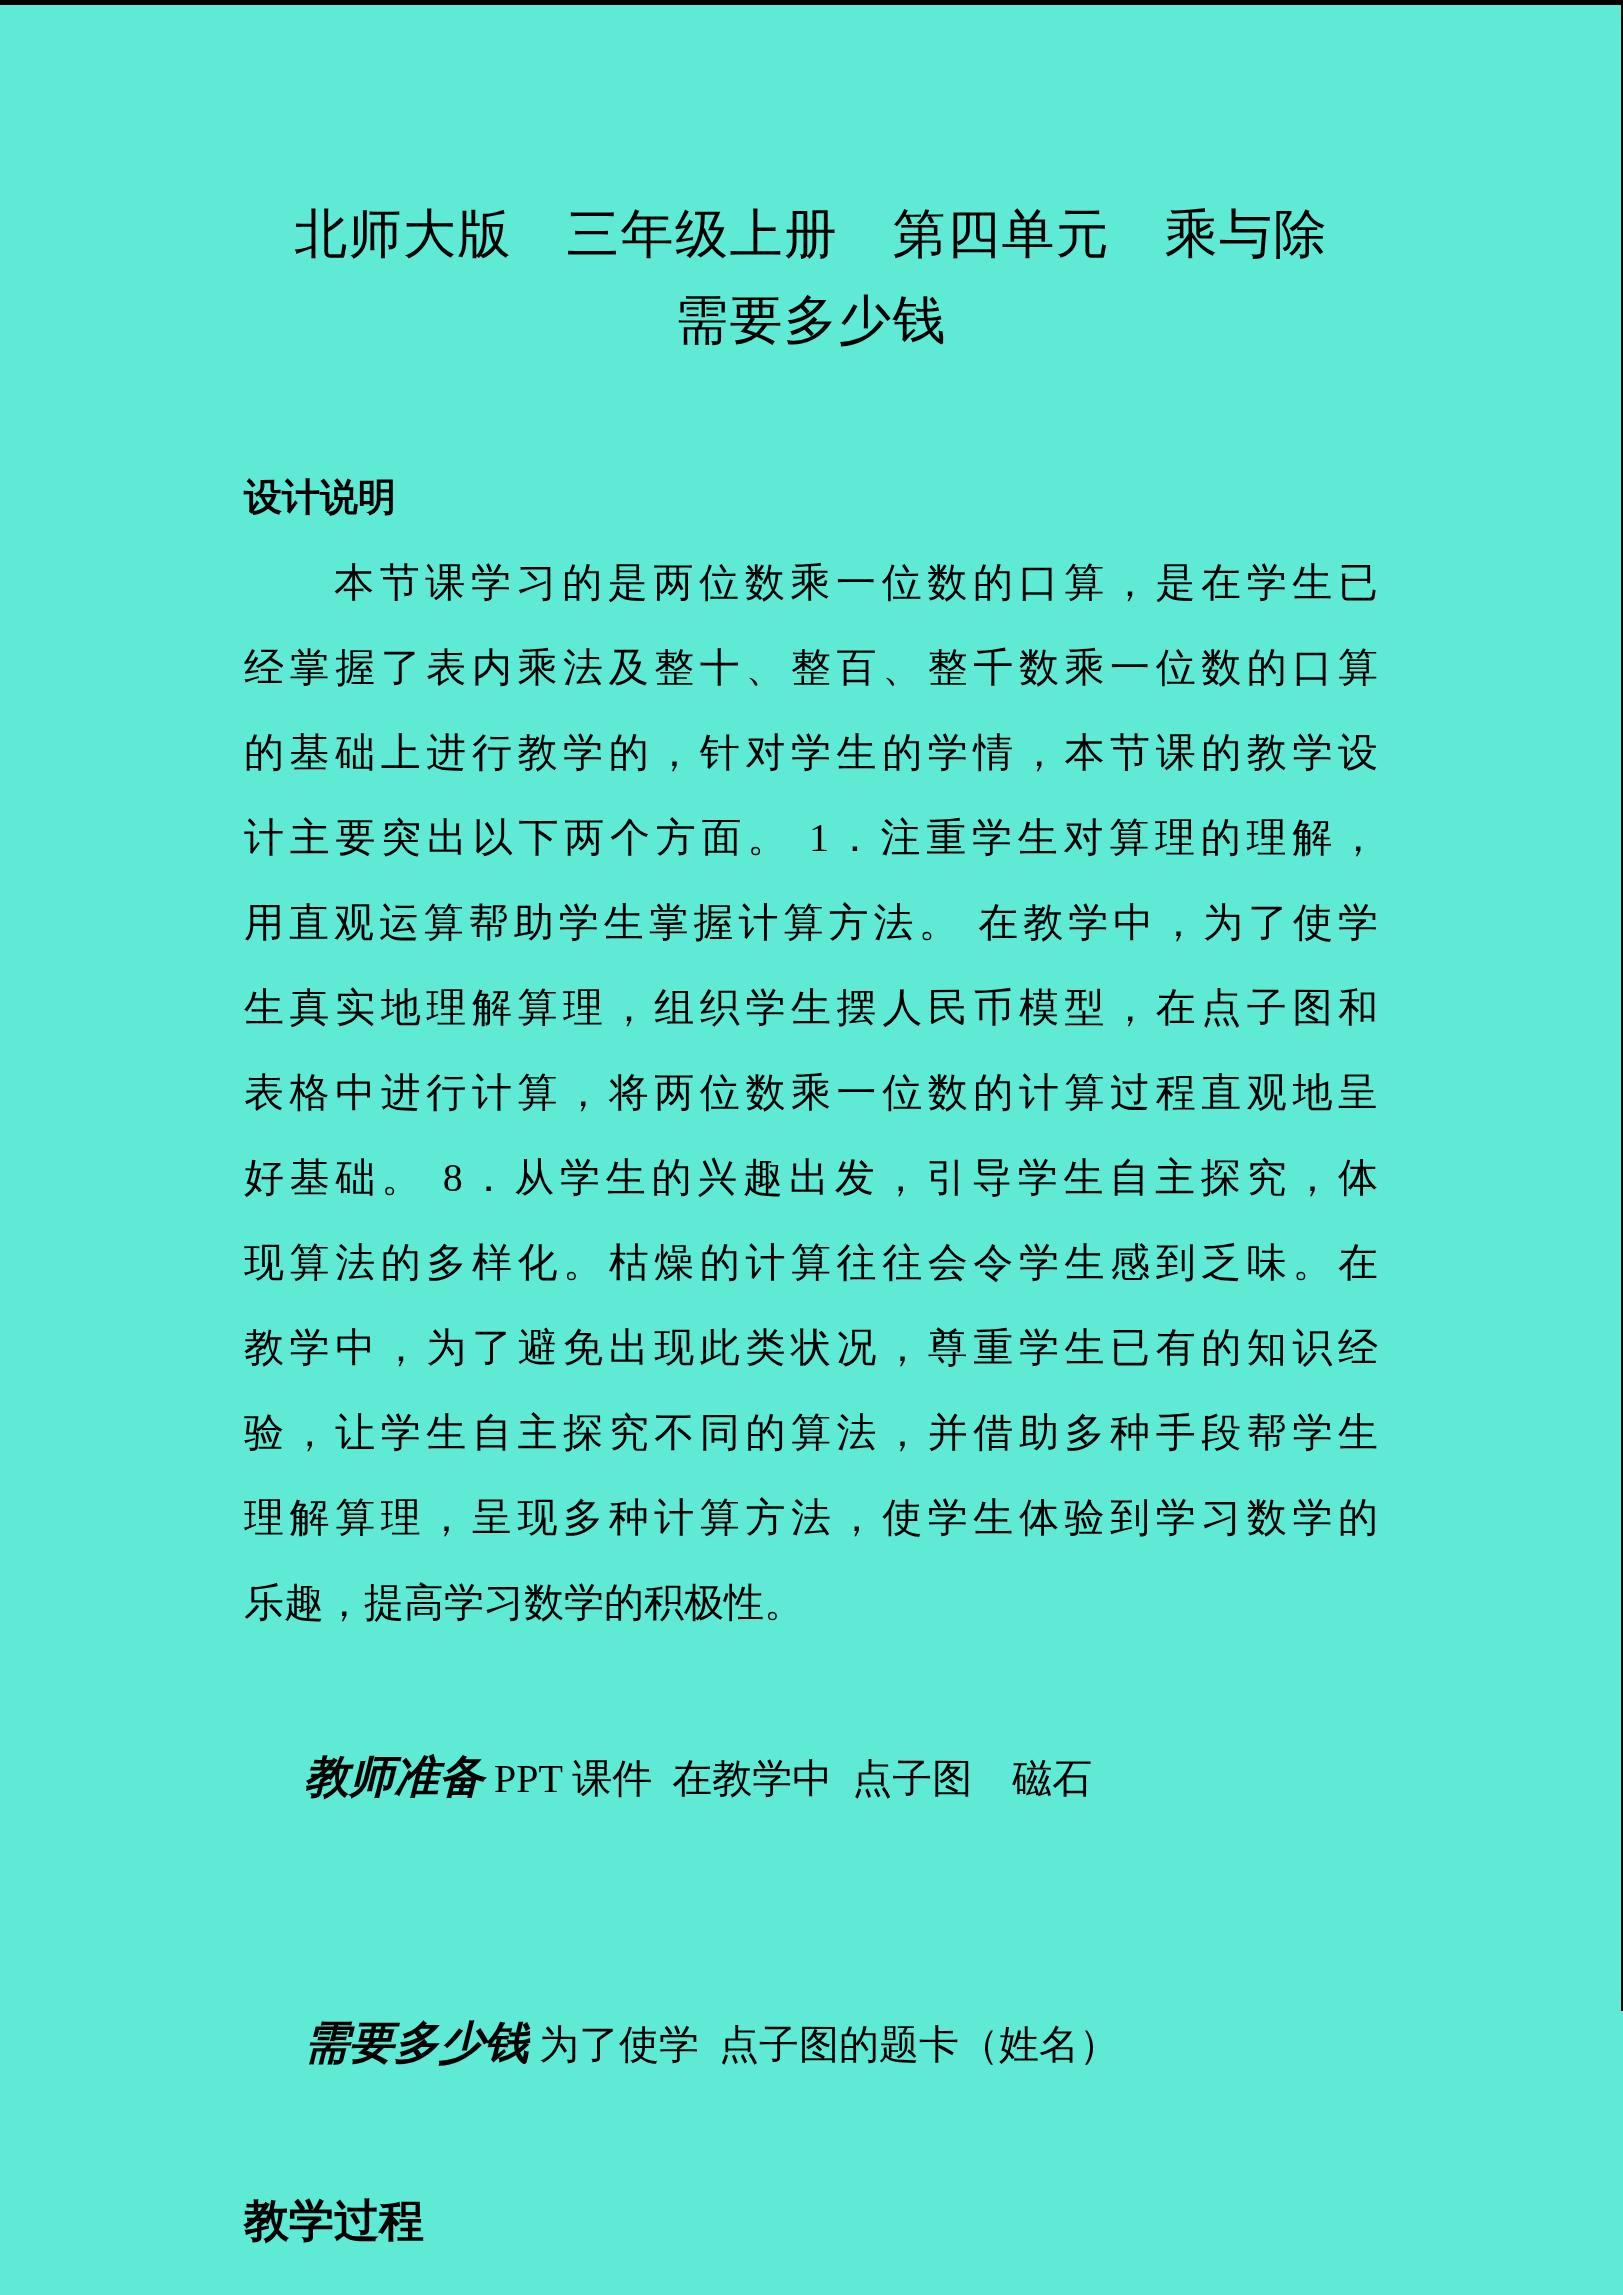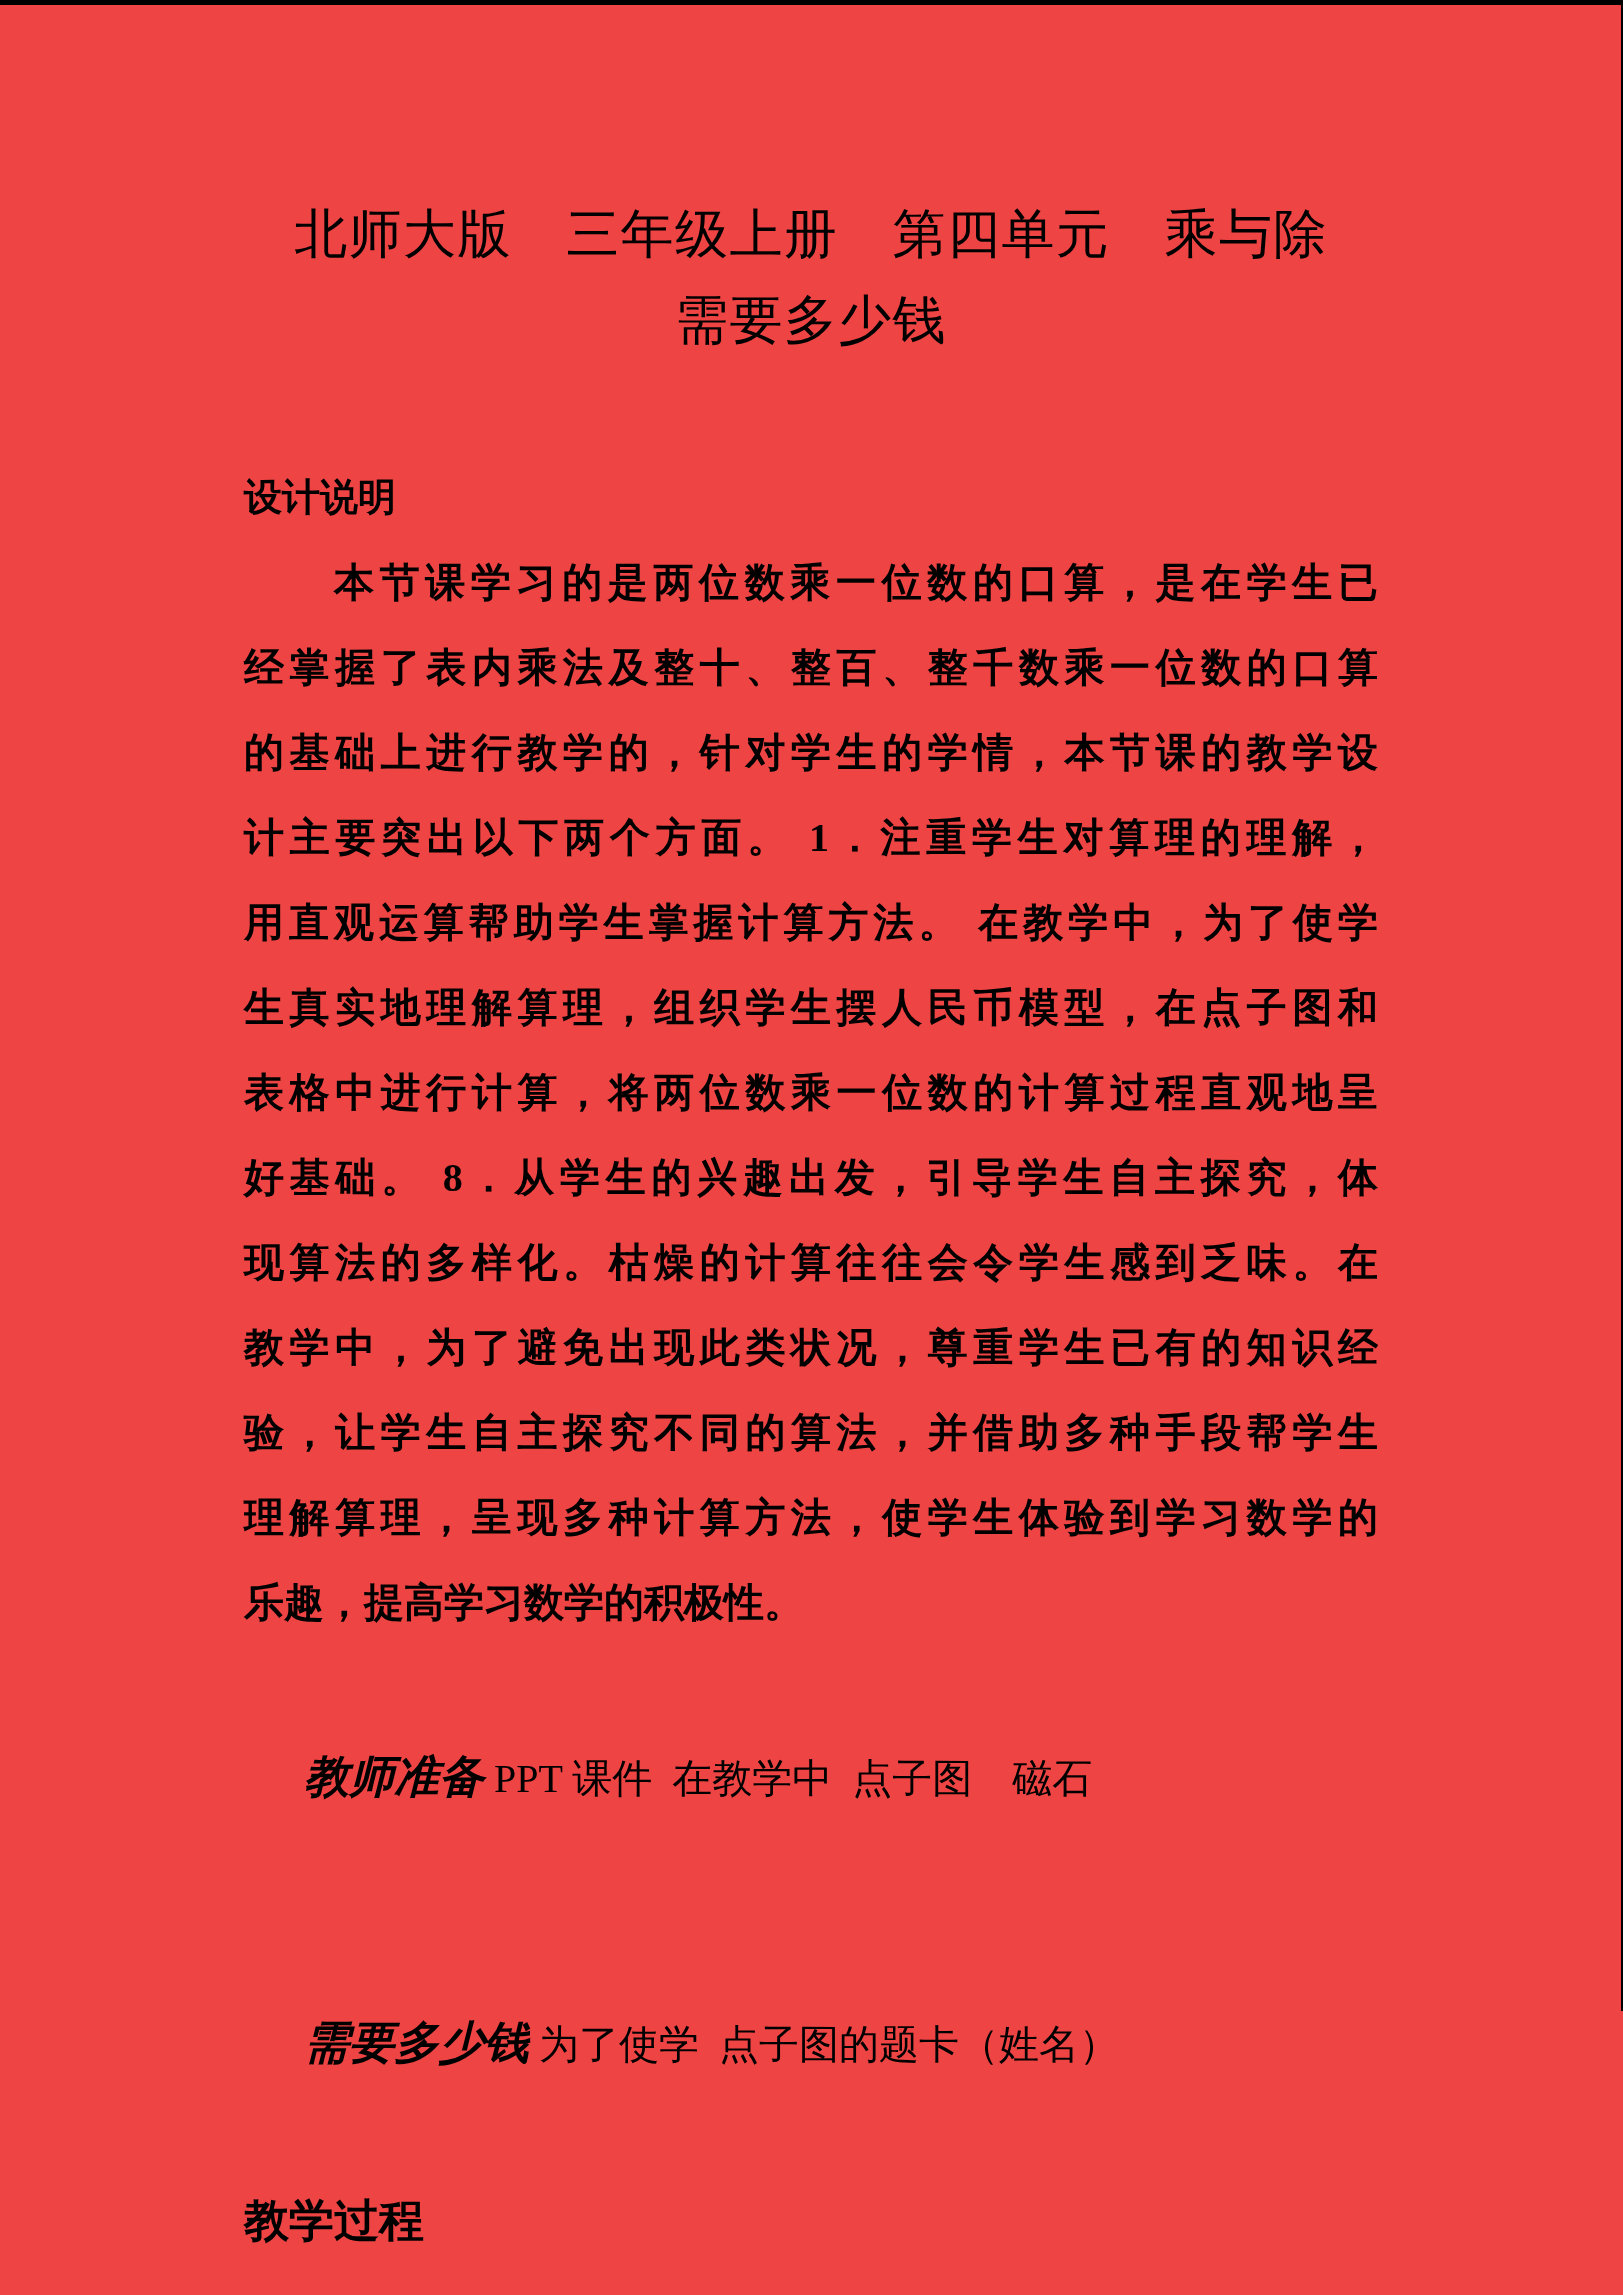--- a/index.html
+++ b/index.html
@@ -1,20 +1,20 @@
 <!DOCTYPE html>
 <html style="font-size:11px"><head>
 <meta charset="utf-8">
 <style>
   html, body { margin: 0; padding: 0; background: #e8e8e8; }
   .page {
     position: relative;
     width: 1623px;
     height: 2295px;
-    background: #ef4444;
+    background: #5eead4;
     overflow: hidden;
     color: #000000;
   }
   .scan-top {
     position: absolute; top: 0; left: 0;
     width: 1623px; height: 4.8px; background: #000000;
   }
   .scan-right {
     position: absolute; top: 0; right: 0;
     width: 2px; height: 2011px; background: #000000;
@@ -43,21 +43,20 @@
   }
   .para {
     font-family: "Liberation Serif", "DejaVu Serif", serif;
     font-size: 40px;
     line-height: 85px;
   }
   .pline {
     text-align: justify;
     text-align-last: justify;
     white-space: pre-wrap;
-    font-weight: bold;
   }
   .pline.indent { padding-left: 90px; }
   .pline.last { text-align: right; text-align-last: left; }
   .prep-line {
     font-family: "Liberation Serif", "DejaVu Serif", serif;
     font-size: 40px;
     line-height: 88px;
     white-space: pre-wrap;
   }
   .bold-label {

